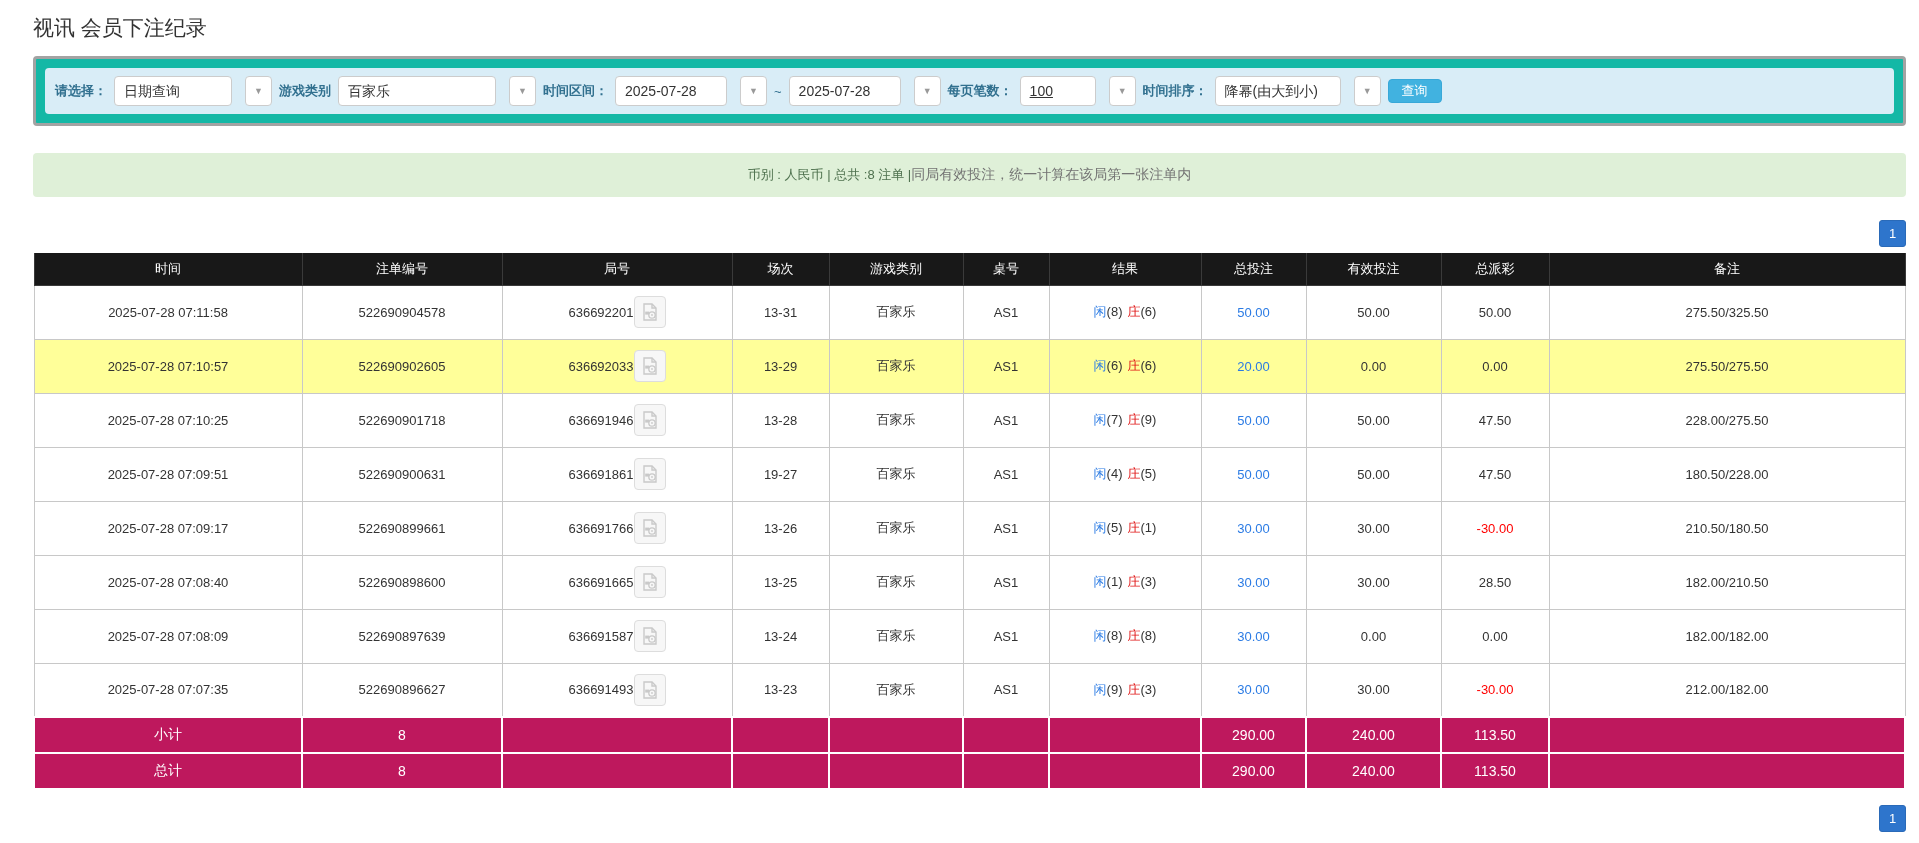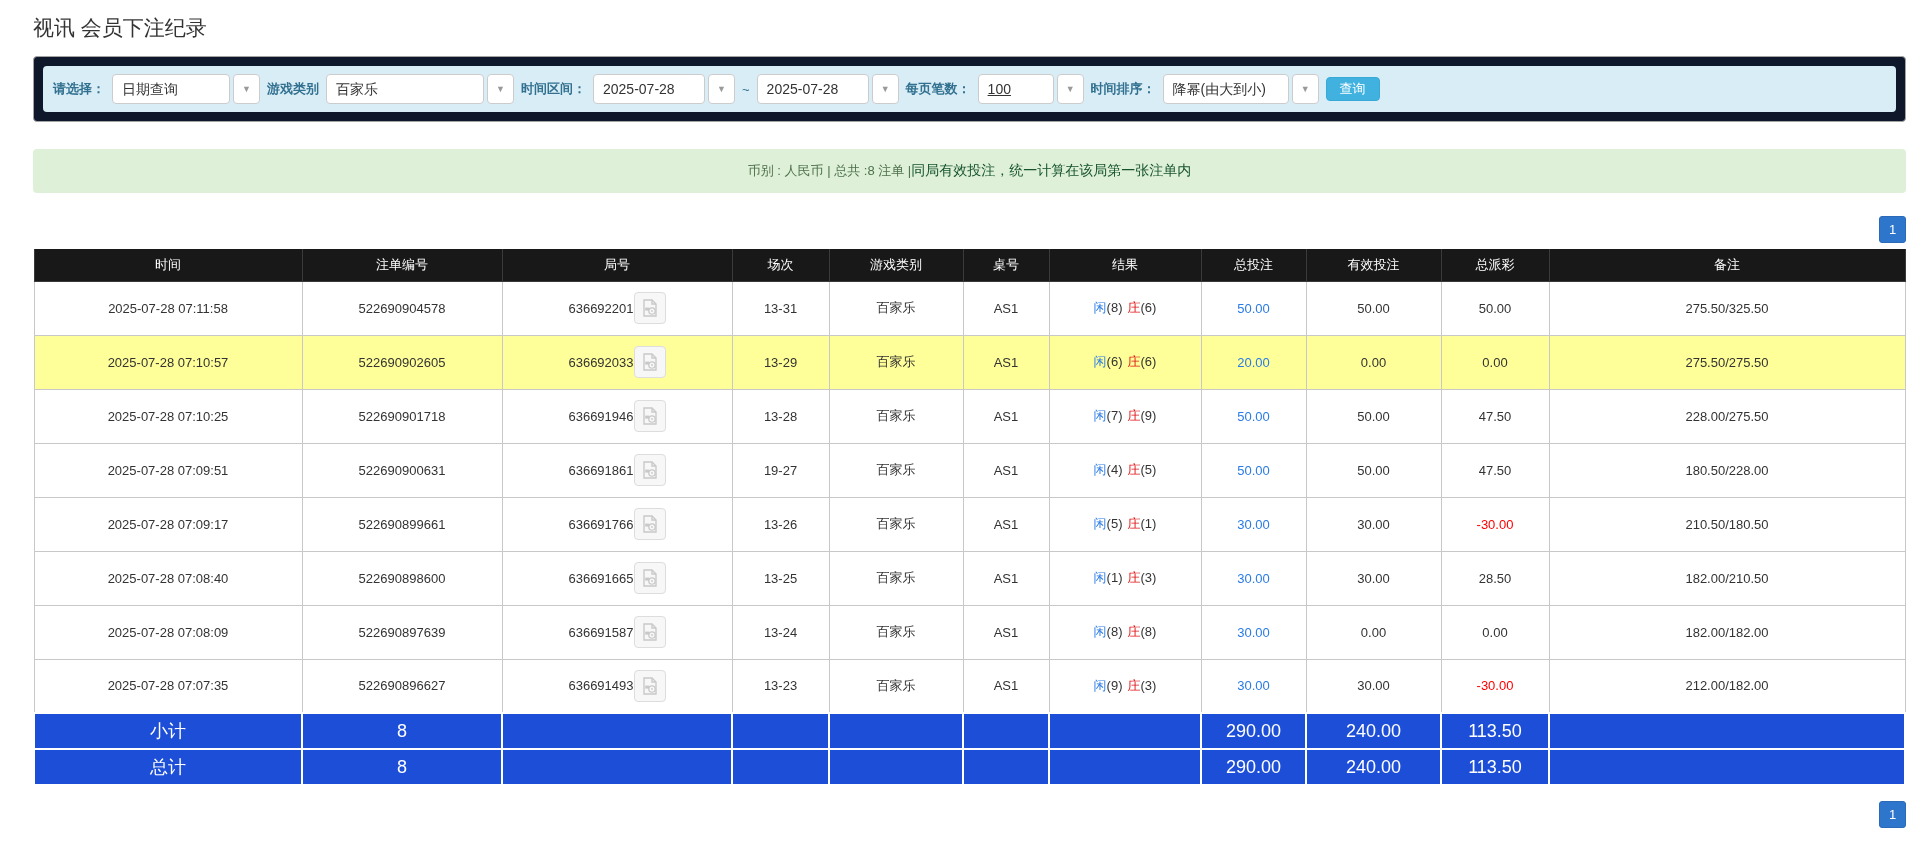--- a/index.html
+++ b/index.html
@@ -2,56 +2,56 @@
 <html><head>
 <meta charset="utf-8">
 <style>
   * { margin:0; padding:0; box-sizing:border-box; }
   html,body { width:1919px; height:843px; overflow:hidden; background:#fff;
     font-family:"Liberation Sans","DejaVu Sans",sans-serif; color:#333; }
   .page { padding:10px 13px 0 13px;margin-left:20px; }
   .page-title { font-size:21px; font-weight:400; color:#333; margin:4px 0 14px 0; }
 
   
-  .filter-panel { border:1px solid #a3a3a3; border-radius:4px; padding:9px; background:#0f172a; }
+  .filter-panel { border:3px solid #a3a3a3; border-radius:4px; padding:9px; background:#14b8a6; }
   .filter-bar { background:#d9edf7; border-radius:4px; padding:8px 10px; display:flex;
     align-items:center; gap:7px; }
   .f-label { color:#31708f; font-weight:bold; font-size:13px; white-space:nowrap; }
-  .combo { display:flex; align-items:center; gap:3px; }
+  .combo { display:flex; align-items:center; gap:13px; }
   .combo-text { background:#fff; border:1px solid #ccc; border-radius:4px; height:30px;
     line-height:28px; padding:0 9px; font-size:14px; color:#333; white-space:nowrap; overflow:hidden; }
   .combo-caret { background:#fff; border:1px solid #ccc; border-radius:4px; width:27px; height:30px;
     display:flex; align-items:center; justify-content:center; color:#999; font-size:9px; cursor:pointer; }
   .w-select { width:118px; } .w-game { width:158px; } .w-date { width:112px; }
   .w-per { width:76px;text-decoration:underline; } .w-sort { width:126px; }
   .tilde { color:#31708f; font-size:13px; }
   .btn-search { background:#41b2e0; color:#fff; border:1px solid #38a8d8; border-radius:4px;
     height:24px; padding:0 13px; font-size:13px; cursor:pointer; }
 
   
   .summary-bar { margin-top:27px; background:#dff0d8; border-radius:4px; height:44px;
     display:flex; align-items:center; justify-content:center; padding:0 16px; }
   .summary-left { color:#4e714e; font-size:13px; }
-  .summary-right { color:#14532d; font-size:14px; }
+  .summary-right { color:#737373; font-size:14px; }
 
   
   .pager-row { display:flex; justify-content:flex-end; margin:23px 0 6px 0; }
   .pager-row.bottom { margin:15px 0 0 0; }
   .page-btn { background:#2e75cc; color:#fff; border:1px solid #2a6ab8; border-radius:3px;
     min-width:27px; height:27px; font-size:13px; display:flex; align-items:center;
     justify-content:center; cursor:pointer; }
 
   
   table { width:100%; border-collapse:collapse; table-layout:fixed; font-size:13px; }
   thead th { background:#181818; color:#fff; font-weight:normal; height:32px;
     border:1px solid #3a3a3a; border-top:none; }
   tbody td { height:54px; text-align:center; border:1px solid #c8c8c8; background:#fff; color:#333; }
   tbody tr.highlight td { background:#ffff99; }
-  tfoot td { height:36px; text-align:center; background:#1d4ed8; color:#fff;
-    border:2px solid #fff; font-size:18px; }
+  tfoot td { height:36px; text-align:center; background:#be185d; color:#fff;
+    border:2px solid #fff; font-size:14px; }
   .round-cell { display:flex; align-items:center; justify-content:center; }
   .video-btn { width:32px; height:32px; background:#f7f7f7; border:1px solid #ddd;
     border-radius:4px; display:inline-flex; align-items:center; justify-content:center; cursor:pointer; }
   .result-player { color:#2b7be4; }
   .result-banker { color:#e01414; margin-left:5px; }
   .result-num { color:#333; }
   td.bet-link { color:#2b7be4; cursor:pointer; }
   td.neg { color:#ff0000; }
 </style>
 </head>

